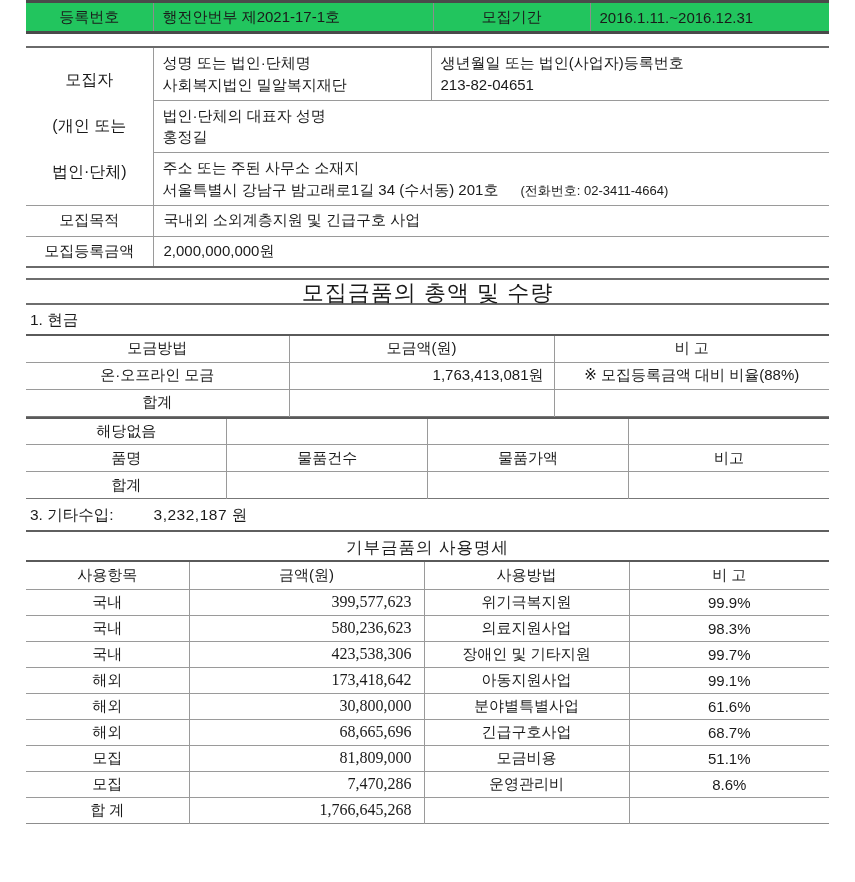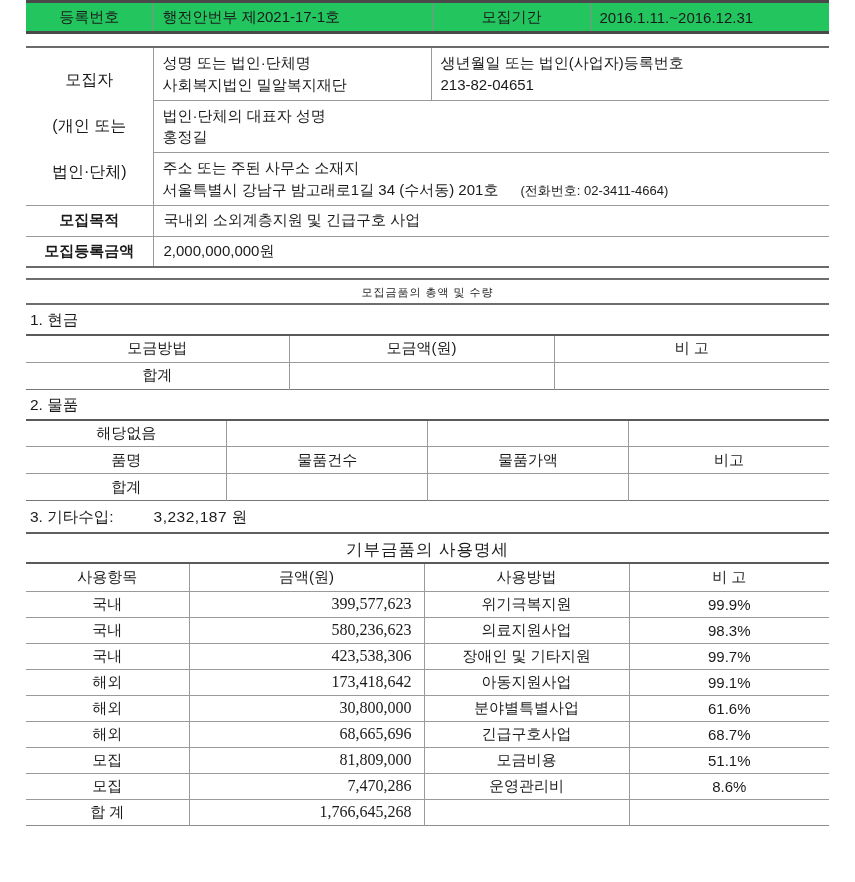--- a/index.html
+++ b/index.html
@@ -34,29 +34,29 @@
   .collector-lbl {
     width: 127px; text-align: center; font-size: 16px;
   }
   .collector-lbl .lline { display:block; line-height: 1; padding: 15px 0; }
   .t-col td.pair { border-left: 1px solid #9a9a9a; padding: 4px 9px; line-height: 1.45; }
   .pair .plabel, .pair .pvalue { display:block; }
   .row-a td { height: 52px; }
   .row-b td { height: 44px; }
   .row-c td { height: 46px; }
   .row-meta td { height: 31px; }
-  .row-meta .mlabel { text-align: center; font-weight: bold; }
+  .row-meta .mlabel { text-align: center; }
   .row-meta .mvalue { border-left: 1px solid #9a9a9a; padding-left: 10px; }
   .phone { font-size: 13px; margin-left: 22px; white-space: nowrap; }
 
   
   .band {
     margin-top: 10px; height: 27px; line-height: 25px;
     border-top: 2px solid #6e6e6e; border-bottom: 2px solid #6e6e6e;
-    text-align: center; font-size: 11px; letter-spacing: 1px;
+    text-align: center; font-size: 22px; letter-spacing: 1px;
   }
   .sec-label { font-size: 15.5px; margin: 5px 0 4px 4px; height: 20px; }
 
   
   .t-data { border-top: 2px solid #5a5a5a; border-bottom: 1.5px solid #777; }
   .t-data td { height: 27px; border-top: 1px solid #9a9a9a; text-align: center; }
   .t-data tr:first-child td { border-top: none; }
   .t-data td + td { border-left: 1px solid #9a9a9a; }
   .t-data .r { text-align: right; padding-right: 10px; }
 
@@ -138,28 +138,32 @@
 
     <div class="sec-label">1. 현금</div>
     <table class="t-data">
       <tbody>
           <tr>
         <td style="width:263px">모금방법</td>
         <td style="width:265px">모금액(원)</td>
         <td style="width:275px">비 고</td>
       </tr>
       <tr>
+        <td>온·오프라인 모금</td>
+        <td class="r">1,763,413,081원</td>
+        <td>※ 모집등록금액 대비 비율(88%)</td>
+      </tr>
+      <tr>
         <td>합계</td>
         <td class="r"></td>
         <td></td>
       </tr>
     </tbody>
       </table>
 
-    <div class="sec-label">2. 물품</div>
     <table class="t-data">
       <tbody>
           <tr>
         <td>해당없음</td>
         <td></td>
         <td></td>
         <td></td>
       </tr>
       <tr>
         <td style="width:130px">품명</td>

